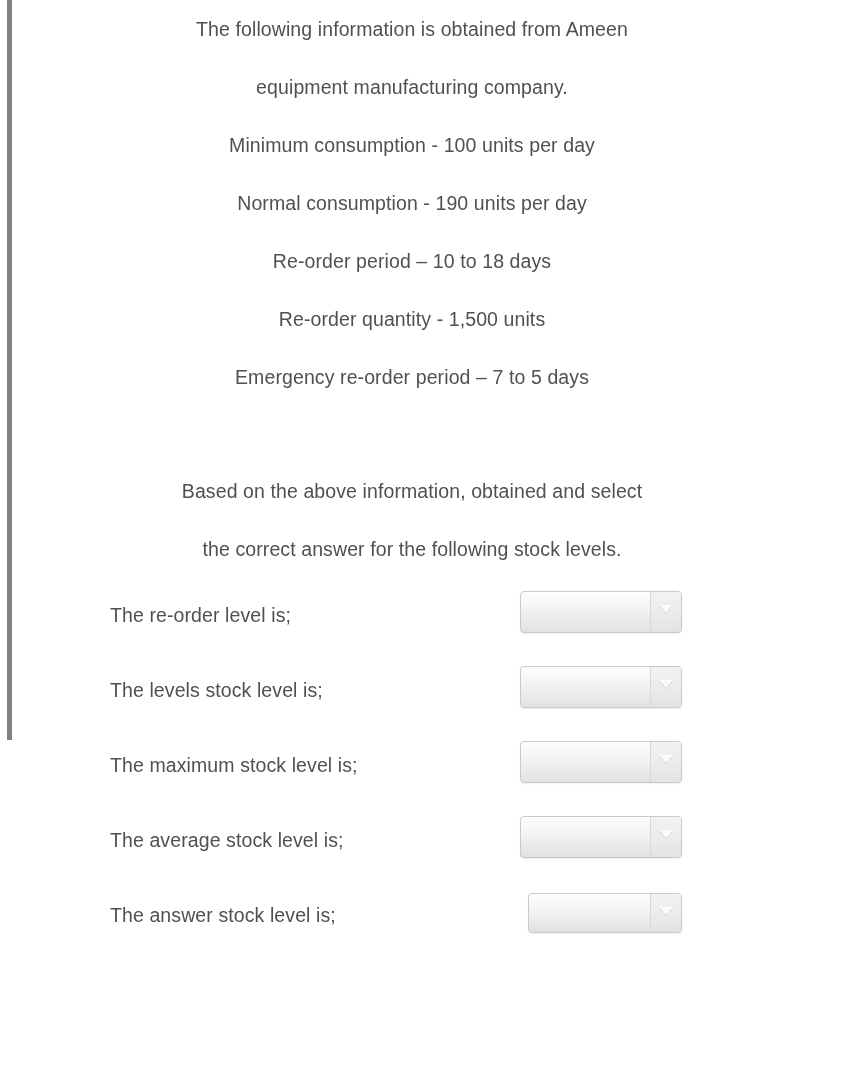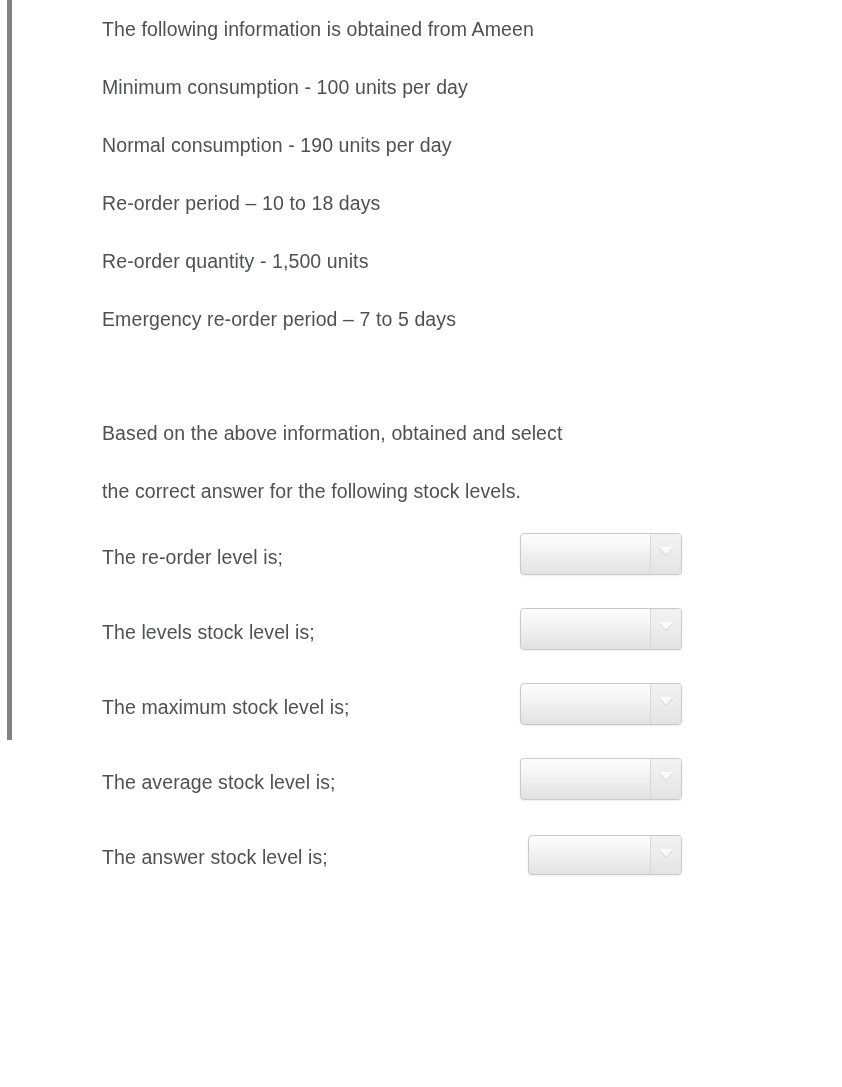--- a/index.html
+++ b/index.html
@@ -42,32 +42,33 @@
     top: 0;
     width: 620px;
   }
 
   .para {
     color: #4f5052;
     font-size: 19.5px;
     line-height: 58px;
     letter-spacing: 0.1px;
     white-space: nowrap;
+    text-align: center;
   }
 
   .spacer-block { height: 56px; }
 
   
   .q-row {
     position: relative;
     height: 75px;
   }
   .q-label {
     position: absolute;
-    left: 0;
+    left: 8px;
     top: 0;
     line-height: 75px;
     color: #4f5052;
     font-size: 19.5px;
     letter-spacing: 0.1px;
     white-space: nowrap;
   }
 
   
   .select {
@@ -124,20 +125,21 @@
 </head>
 <body>
 
 <div class="scroll-track">
   <div class="scroll-thumb"></div>
 </div>
 
 <div class="content">
 
   <div class="para">The following information is obtained from Ameen</div>
+  <div class="para">equipment manufacturing company.</div>
 
   <div class="para">Minimum consumption - 100 units per day</div>
   <div class="para">Normal consumption - 190 units per day</div>
   <div class="para">Re-order period – 10 to 18 days</div>
   <div class="para">Re-order quantity - 1,500 units</div>
   <div class="para">Emergency re-order period – 7 to 5 days</div>
 
   <div class="spacer-block"></div>
 
   <div class="para">Based on the above information, obtained and select</div>

